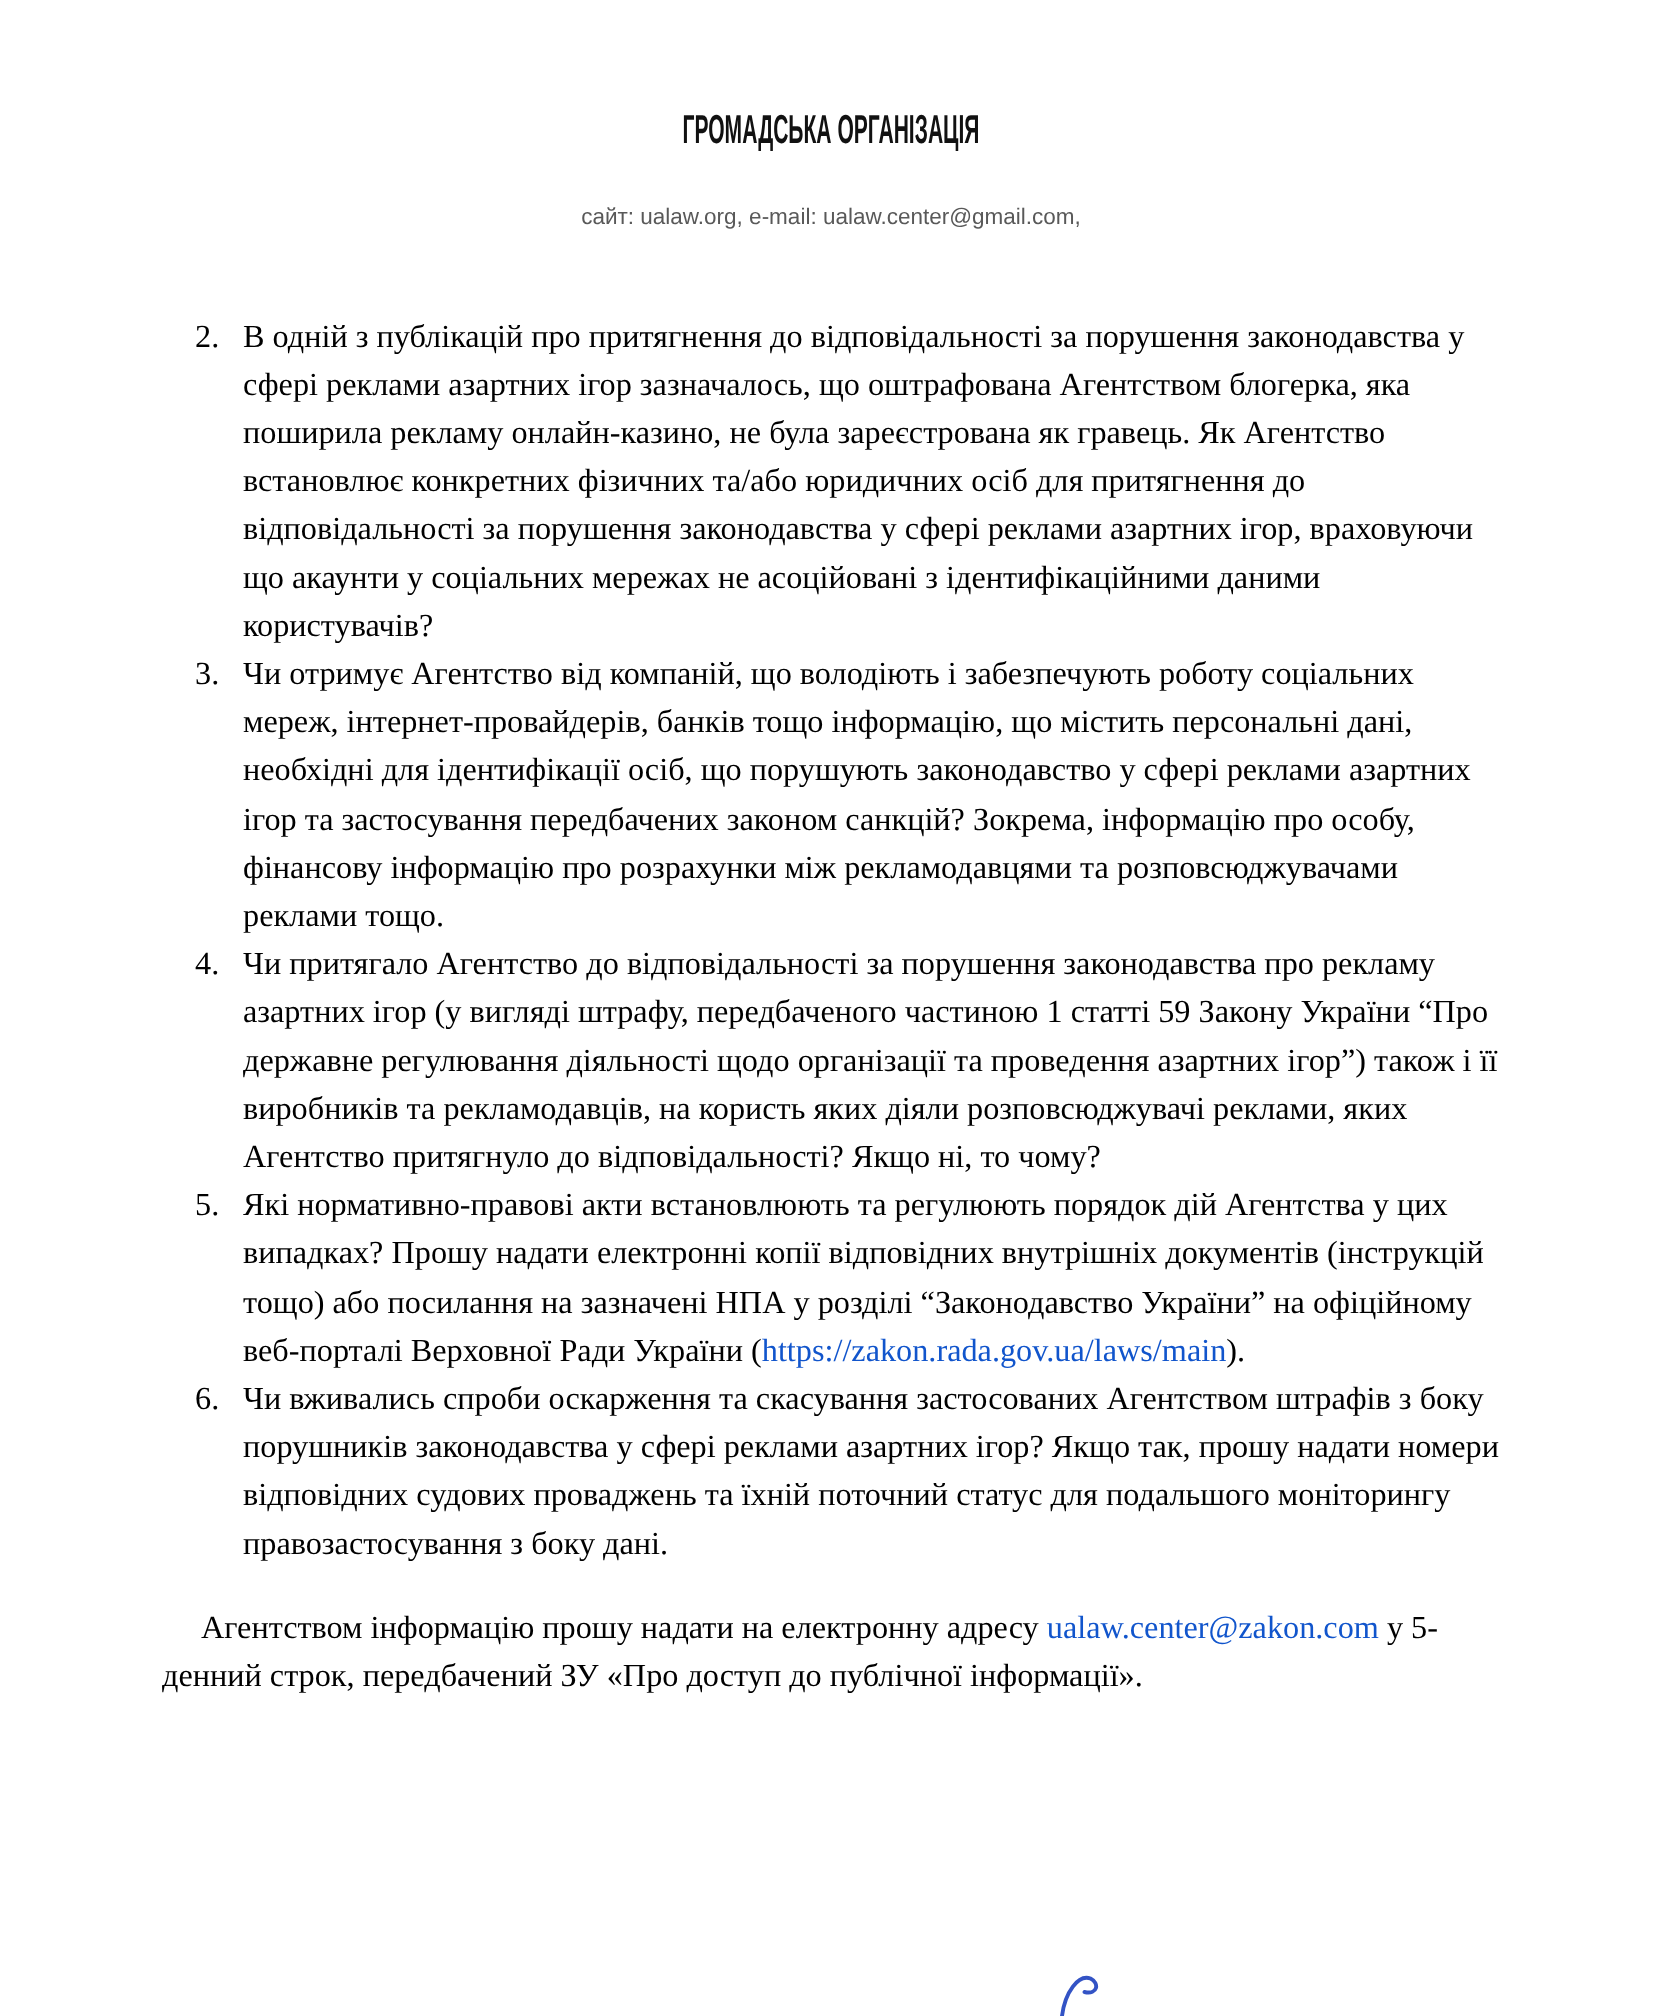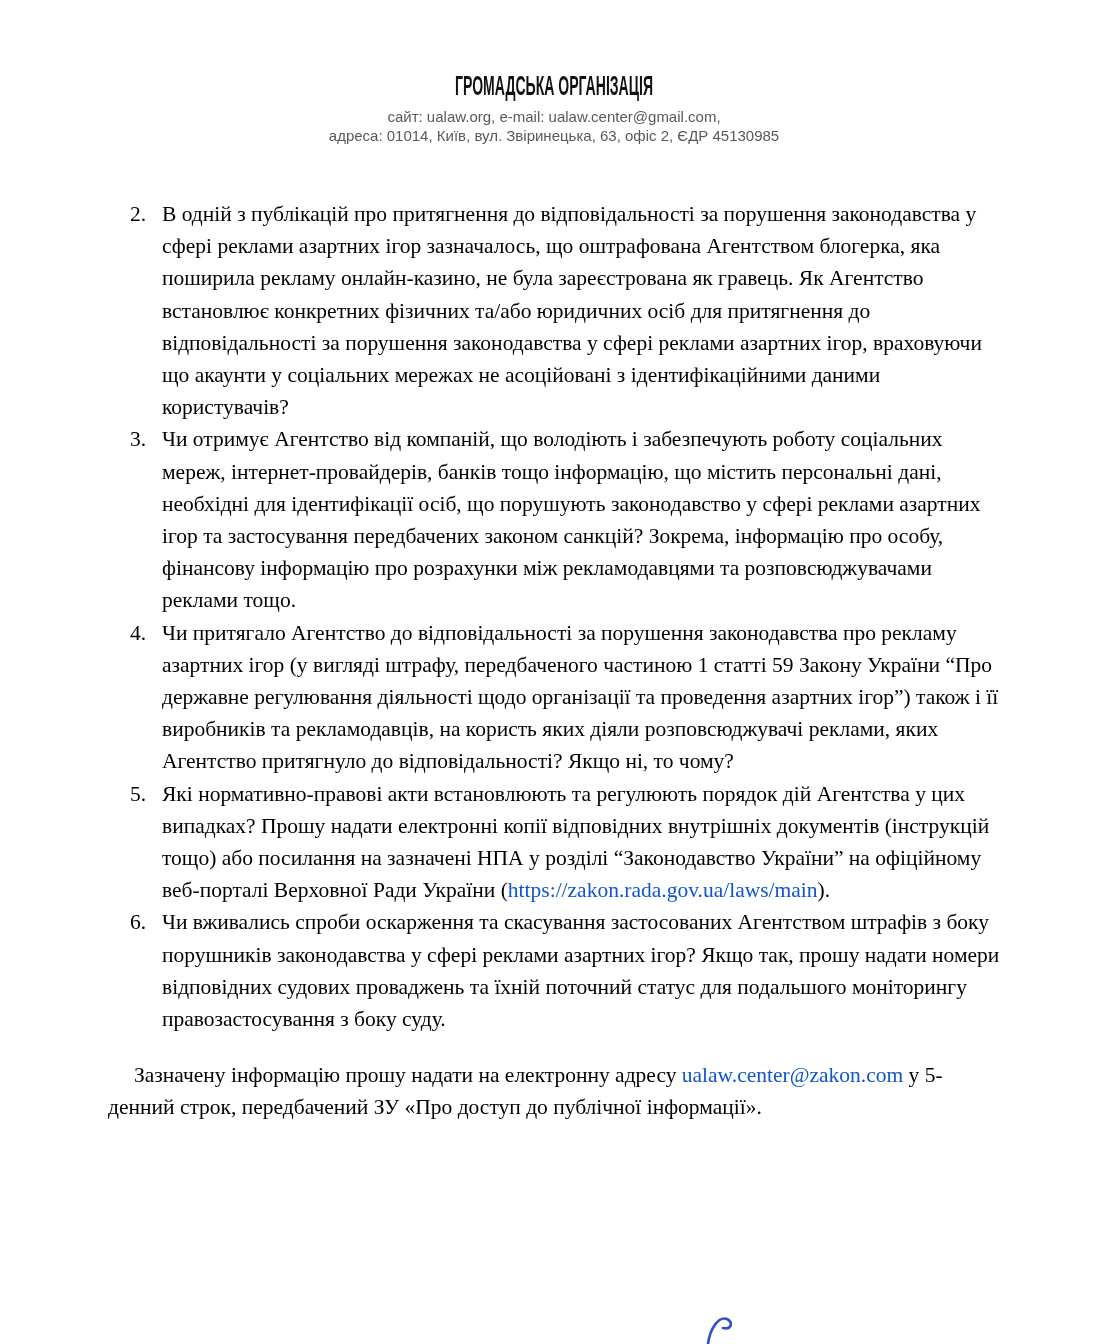--- a/index.html
+++ b/index.html
@@ -38,21 +38,21 @@
     font-family:"Liberation Sans", sans-serif;
     font-weight:700;
     font-size:55px;
     line-height:63px;
     color:#0a0a0a;
     transform:scaleX(0.51);
     transform-origin:center;
     white-space:nowrap;
   }
   .contact{
-    margin-top:8px;
+    margin-top:36px;
     font-family:"Liberation Sans", sans-serif;
     font-size:15px;
     line-height:18.5px;
     color:var(--contact_text);
   }
   
   .question-list{
     margin:53px 0 0 118px;
     font-size:21.5px;
     line-height:32.2px;
@@ -84,21 +84,20 @@
 </style>
 </head>
 <body>
 
 <div class="page">
 
   <header class="letterhead">
     <div class="org-type">ГРОМАДСЬКА ОРГАНІЗАЦІЯ</div>
     <div class="contact">
       <div>сайт: ualaw.org, e-mail: ualaw.center@gmail.com,</div>
-      <div>адреса: 01014, Київ, вул. Звіринецька, 63, офіс 2, ЄДР 45130985</div>
     </div>
   </header>
 
   <main class="question-list">
 
     <div class="list-item">
       <div class="num">2.</div>
       <div class="item-text">В одній з публікацій про притягнення до відповідальності за порушення законодавства у сфері реклами азартних ігор зазначалось, що оштрафована Агентством блогерка, яка поширила рекламу онлайн-казино, не була зареєстрована як гравець. Як Агентство встановлює конкретних фізичних та/або юридичних осіб для притягнення до відповідальності за порушення законодавства у сфері реклами азартних ігор, враховуючи що акаунти у соціальних мережах не асоційовані з ідентифікаційними даними користувачів?</div>
     </div>
 
@@ -112,24 +111,24 @@
       <div class="item-text">Чи притягало Агентство до відповідальності за порушення законодавства про рекламу азартних ігор (у вигляді штрафу, передбаченого частиною 1 статті 59 Закону України “Про державне регулювання діяльності щодо організації та проведення азартних ігор”) також і її виробників та рекламодавців, на користь яких діяли розповсюджувачі реклами, яких Агентство притягнуло до відповідальності? Якщо ні, то чому?</div>
     </div>
 
     <div class="list-item">
       <div class="num">5.</div>
       <div class="item-text"><span>Які нормативно-правові акти встановлюють та регулюють порядок дій Агентства у цих випадках? Прошу надати електронні копії відповідних внутрішніх документів (інструкцій тощо) або посилання на зазначені НПА у розділі “Законодавство України” на офіційному веб-порталі Верховної Ради України (</span><a class="link">https://zakon.rada.gov.ua/laws/main</a><span>).</span></div>
     </div>
 
     <div class="list-item">
       <div class="num">6.</div>
-      <div class="item-text">Чи вживались спроби оскарження та скасування застосованих Агентством штрафів з боку порушників законодавства у сфері реклами азартних ігор? Якщо так, прошу надати номери відповідних судових проваджень та їхній поточний статус для подальшого моніторингу правозастосування з боку суду.</div>
+      <div class="item-text">Чи вживались спроби оскарження та скасування застосованих Агентством штрафів з боку порушників законодавства у сфері реклами азартних ігор? Якщо так, прошу надати номери відповідних судових проваджень та їхній поточний статус для подальшого моніторингу правозастосування з боку дані.</div>
     </div>
 
   </main>
 
-  <p class="closing"><span>Зазначену інформацію прошу надати на електронну адресу </span><a class="link">ualaw.center@zakon.com</a><span> у 5-денний строк, передбачений ЗУ «Про доступ до публічної інформації».</span></p>
+  <p class="closing"><span>Агентством інформацію прошу надати на електронну адресу </span><a class="link">ualaw.center@zakon.com</a><span> у 5-денний строк, передбачений ЗУ «Про доступ до публічної інформації».</span></p>
 
   <svg class="signature" viewBox="0 0 48 30" fill="none" xmlns="http://www.w3.org/2000/svg">
     <path d="M6 30 C8 14 17 2 25 5 C31 8 30 16 21 14" stroke="currentColor" stroke-width="2.6" stroke-linecap="round" fill="none"></path>
   </svg>
 
 </div>
 
 </body></html>

